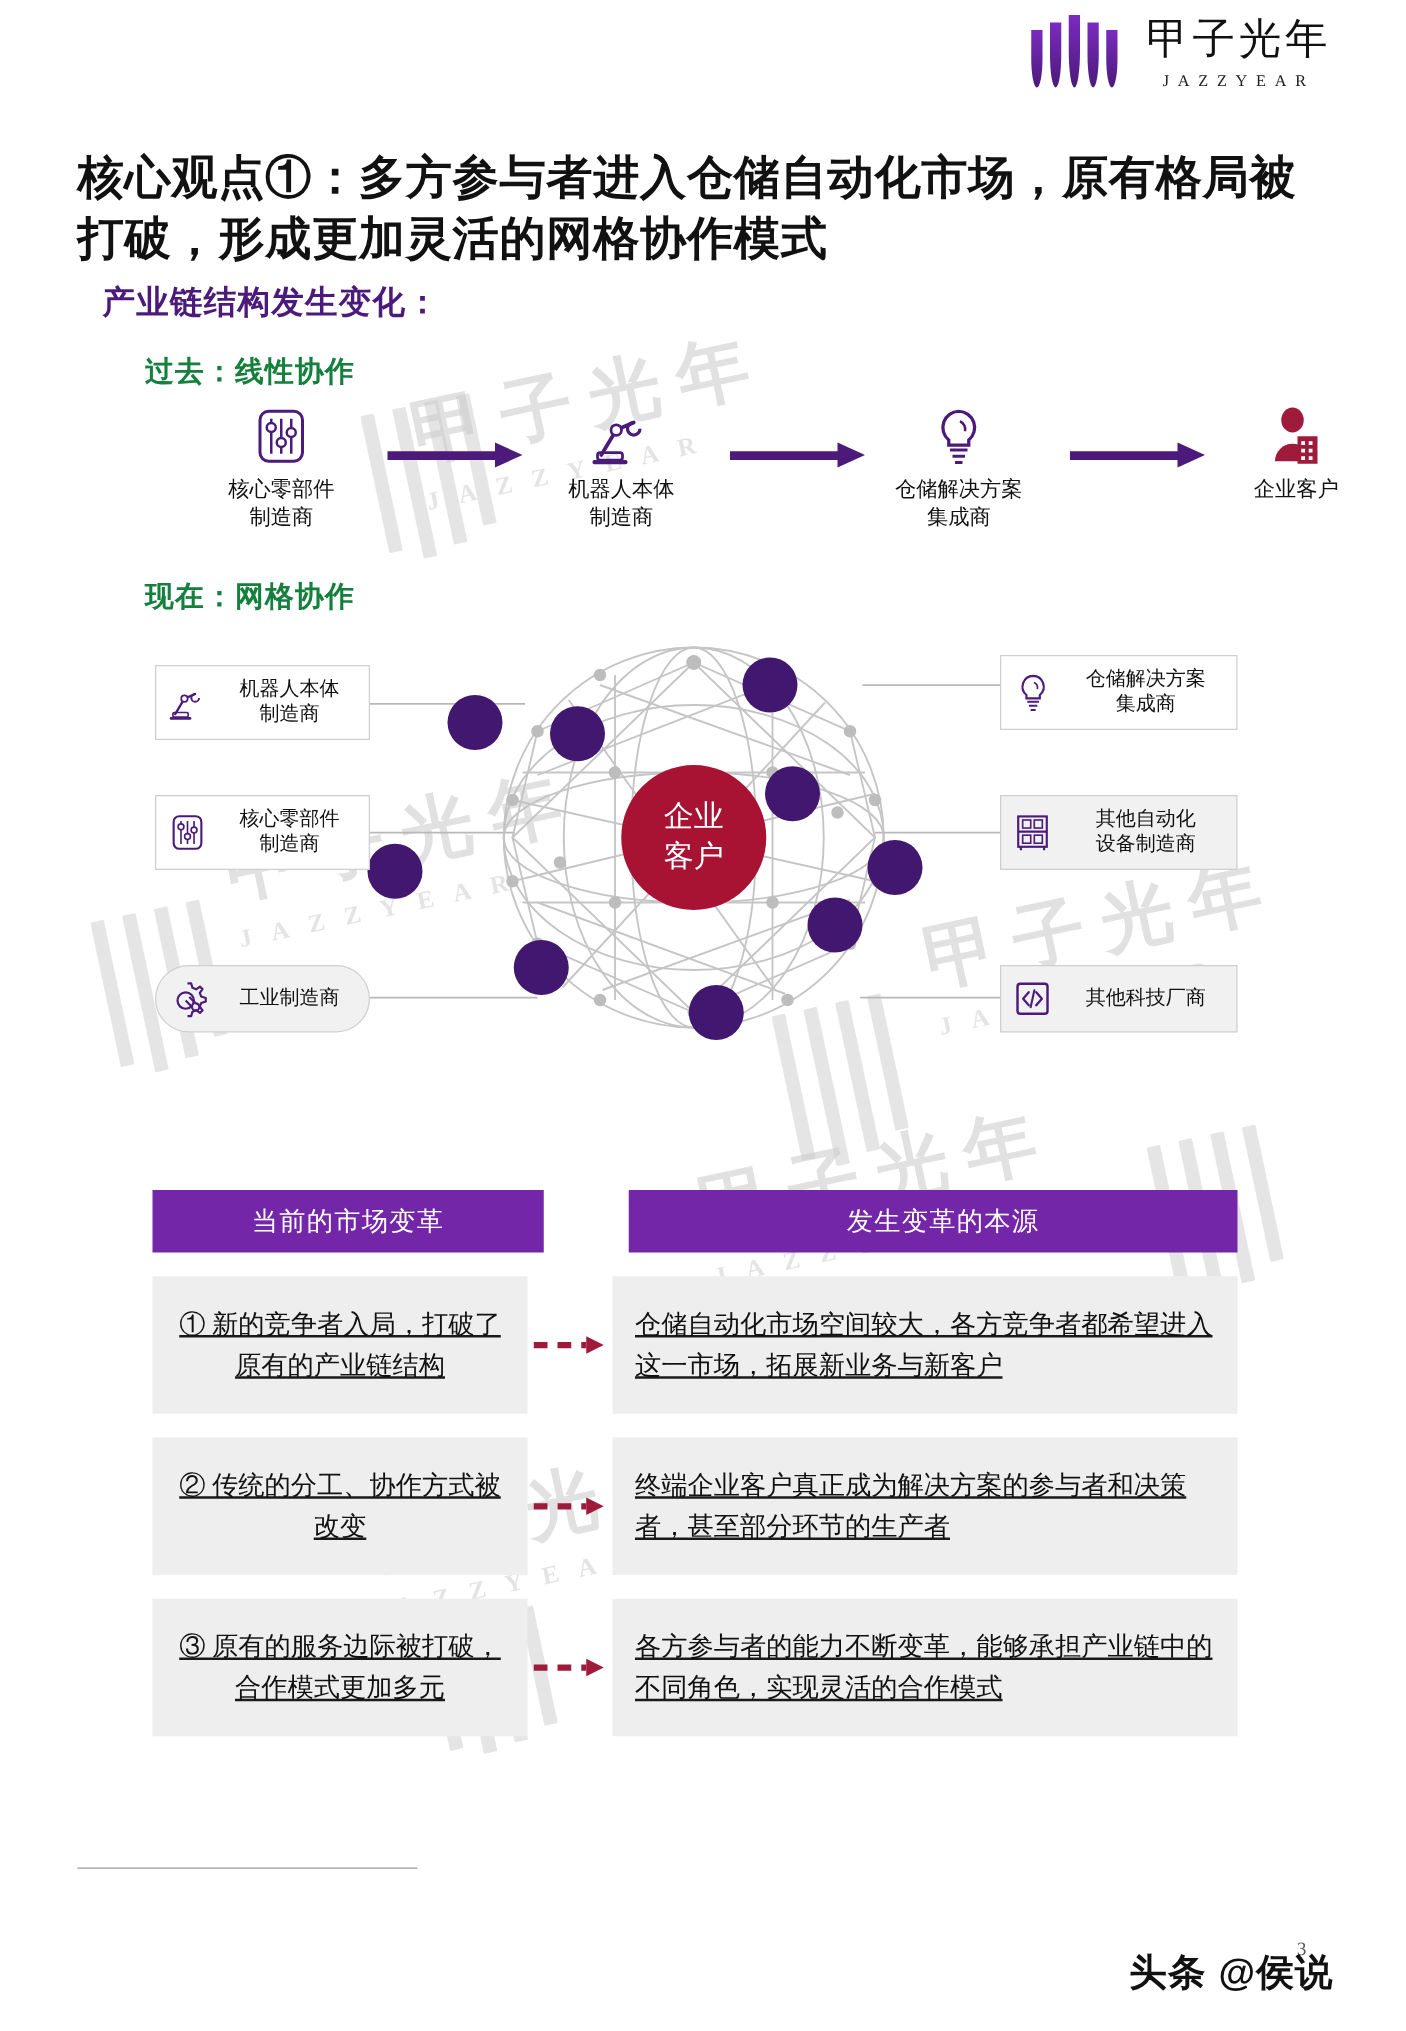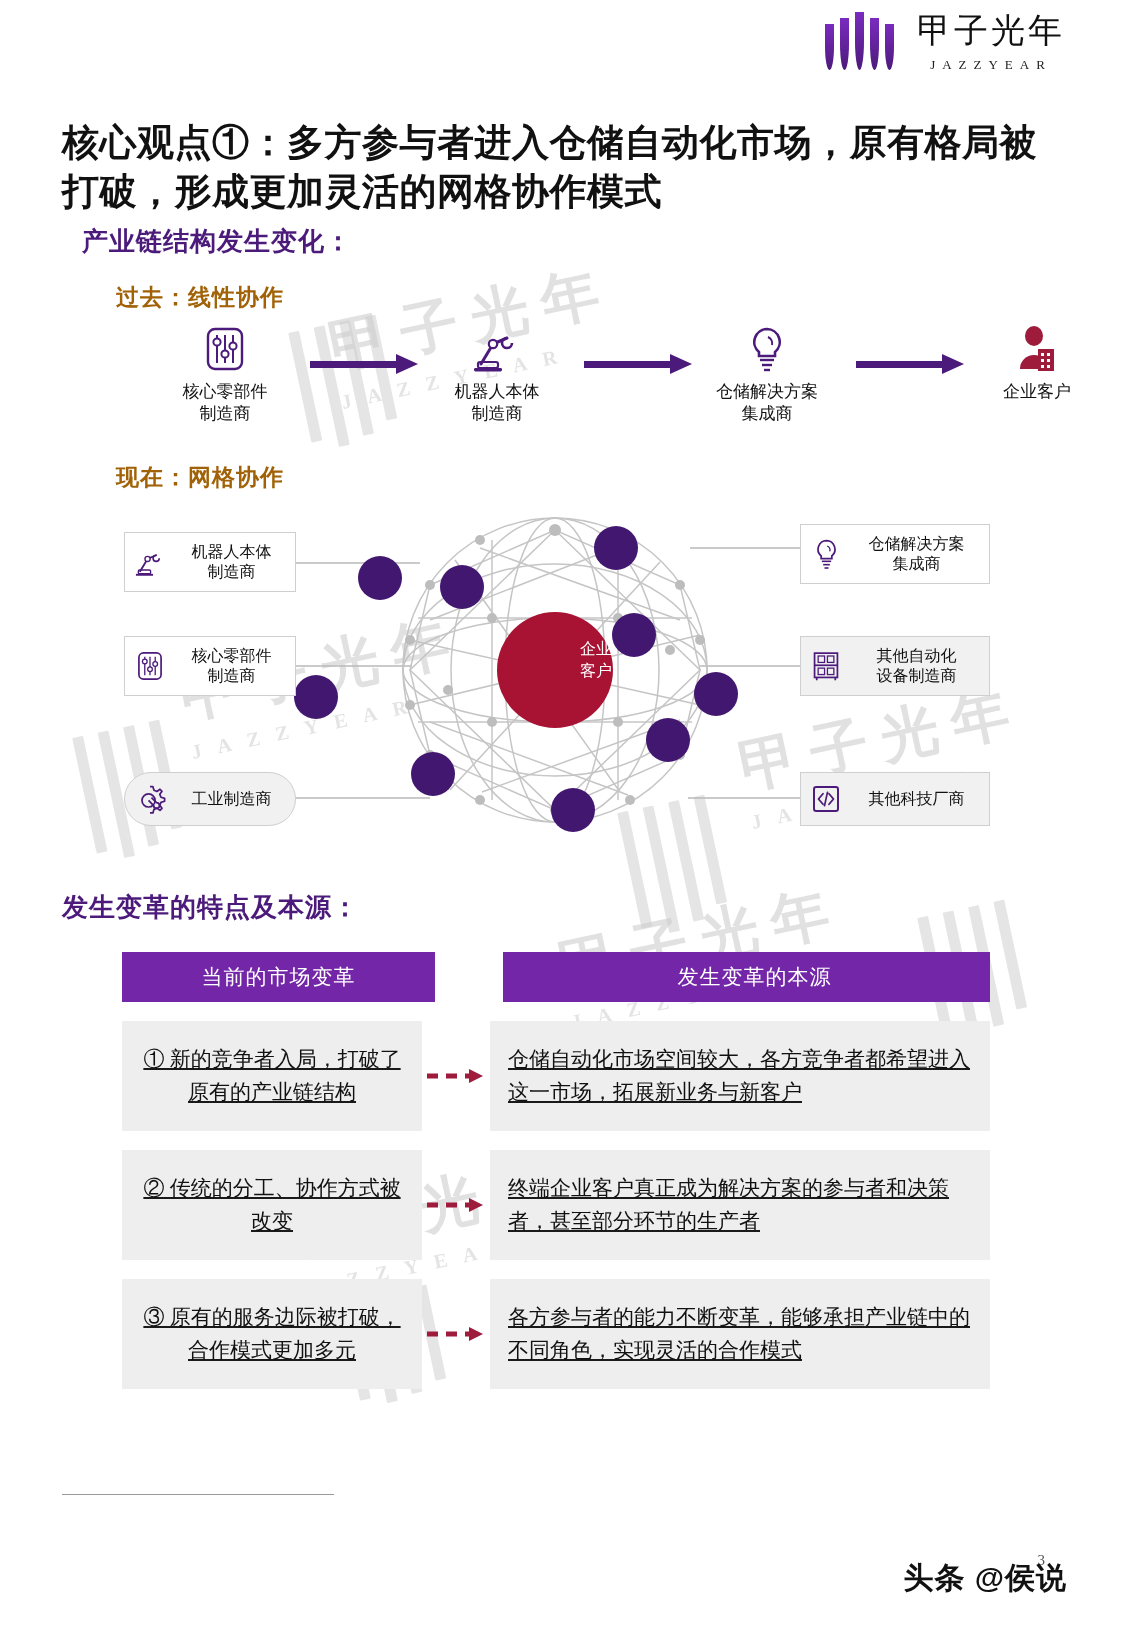--- a/index.html
+++ b/index.html
@@ -29,21 +29,21 @@
   .logo-txt{display:flex;flex-direction:column;align-items:center;}
   .logo-cn{font-size:34px;letter-spacing:3px;color:#111;font-family:"Liberation Serif",serif;}
   .logo-en{font-size:13px;letter-spacing:7px;color:#222;margin-top:3px;}
 
   
   .title{position:absolute;left:62px;top:96px;width:975px;
      font-size:37px;line-height:1.33;font-weight:bold;color:#111;
      font-family:Liberation Mono, monospace;letter-spacing:.5px;}
 
   .sec-h{position:absolute;font-weight:bold;font-size:26px;color:#4b1a7a;letter-spacing:1px;}
-  .sub-h{position:absolute;font-weight:bold;font-size:23px;color:#a16207;letter-spacing:1px;}
+  .sub-h{position:absolute;font-weight:bold;font-size:23px;color:#15803d;letter-spacing:1px;}
 
   
   .flow{position:absolute;left:150px;top:325px;width:830px;height:115px;}
   .flow-node{position:absolute;text-align:center;width:150px;}
   .flow-ico{height:48px;display:flex;align-items:center;justify-content:center;}
   .flow-lbl{margin-top:8px;font-size:17px;line-height:1.28;color:#111;}
   .arrow{position:absolute;top:34px;height:10px;width:108px;}
   .arrow .bar{position:absolute;left:0;top:2px;height:7px;width:88px;background:#4b1a7a;}
   .arrow .head{position:absolute;right:0;top:-5px;width:0;height:0;
      border-top:10px solid transparent;border-bottom:10px solid transparent;border-left:22px solid #4b1a7a;}
@@ -147,21 +147,20 @@
       <span class="logo-cn">甲子光年</span>
       <span class="logo-en">JAZZYEAR</span>
     </div>
   </div>
 
   <h1 class="title">核心观点①：多方参与者进入仓储自动化市场，原有格局被打破，形成更加灵活的网格协作模式</h1>
 
   <div class="sec-h" style="left:62px;top:224px;margin-left:20px;">产业链结构发生变化：</div>
   <div class="sub-h" style="left:116px;top:282px;">过去：线性协作</div>
   <div class="sub-h" style="left:116px;top:462px;">现在：网格协作</div>
-  <div class="sec-h" style="left:62px;top:890px;">发生变革的特点及本源：</div>
 
   <div class="flow">
 
     <div class="flow-node" style="left:0px;top:0px;">
       <div class="flow-ico">
         <svg width="42" height="46" viewBox="0 0 42 46">
           <rect x="4" y="3" width="34" height="40" rx="7" fill="none" stroke="#4b1a7a" stroke-width="2.4"></rect>
           <line x1="13" y1="9" x2="13" y2="37" stroke="#4b1a7a" stroke-width="2"></line>
           <line x1="21" y1="9" x2="21" y2="37" stroke="#4b1a7a" stroke-width="2"></line>
           <line x1="29" y1="9" x2="29" y2="37" stroke="#4b1a7a" stroke-width="2"></line>
@@ -301,22 +300,22 @@
         <circle cx="448" cy="52" r="22" transform="translate(-232,145)"></circle>
         <circle cx="448" cy="52" r="22" transform="translate(168,142)"></circle>
         <circle cx="448" cy="52" r="22" transform="translate(120,188)"></circle>
         <circle cx="448" cy="52" r="22" transform="translate(-115,222)"></circle>
         <circle cx="448" cy="52" r="22" transform="translate(25,258)"></circle>
       </g>
 
       <circle cx="455" cy="170" r="58" fill="#a81233"></circle>
     </svg>
 
-    <div style="position:absolute;left:398px;top:138px;width:114px;text-align:right;color:#fff;
-                font-size:16px;line-height:1.35;font-weight:500;white-space:pre-line;">企业
+    <div style="position:absolute;left:398px;top:138px;width:114px;text-align:center;color:#fff;
+                font-size:24px;line-height:1.35;font-weight:500;white-space:pre-line;">企业
 客户</div>
 
     <div class="netbox plain" style="left:24px;top:32px;">
       <span class="bi">
         <svg width="32" height="30" viewBox="0 0 52 46">
           <path d="M10 38 L22 18" stroke="#4b1a7a" stroke-width="3" fill="none" stroke-linecap="round"></path>
           <path d="M22 18 L36 12" stroke="#4b1a7a" stroke-width="3" fill="none" stroke-linecap="round"></path>
           <circle cx="22" cy="18" r="4.2" fill="#fff" stroke="#4b1a7a" stroke-width="2.2"></circle>
           <path d="M36 12 a5 5 0 1 0 5 5" fill="none" stroke="#4b1a7a" stroke-width="2.6"></path>
           <rect x="7" y="36" width="20" height="6" rx="2" fill="none" stroke="#4b1a7a" stroke-width="2.2"></rect>

